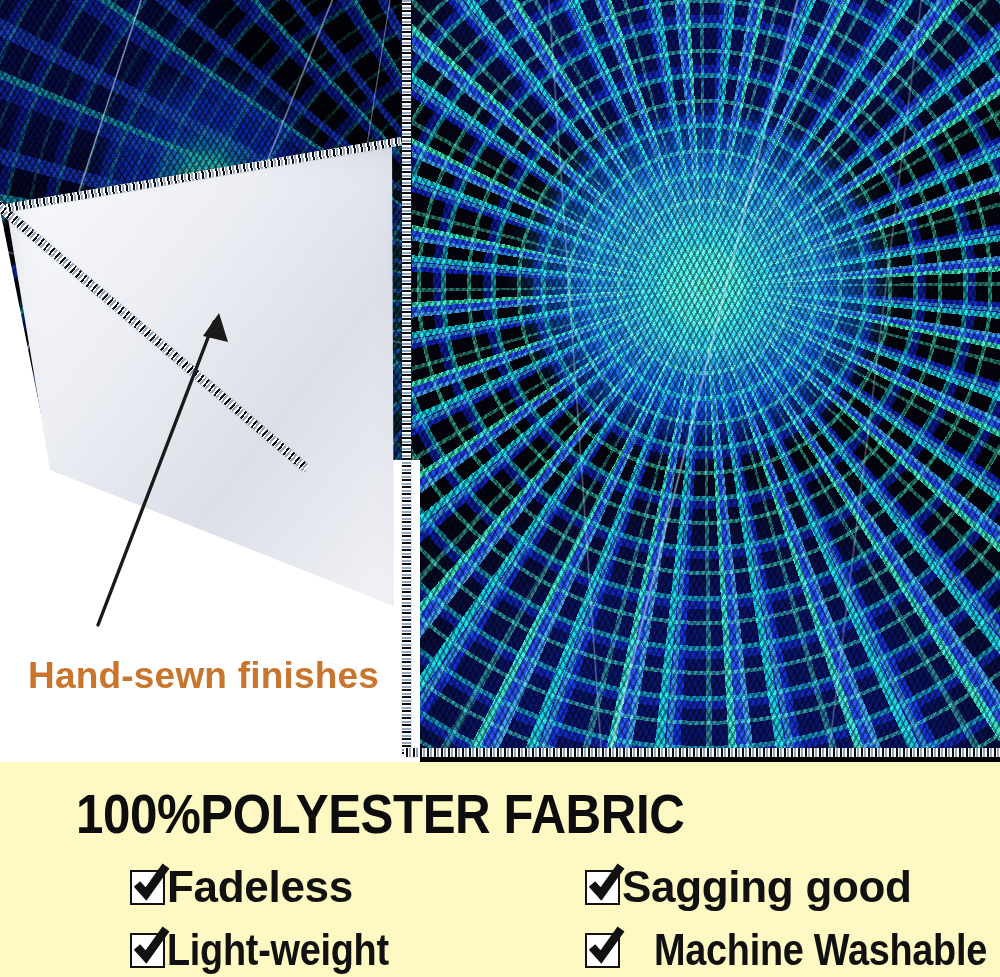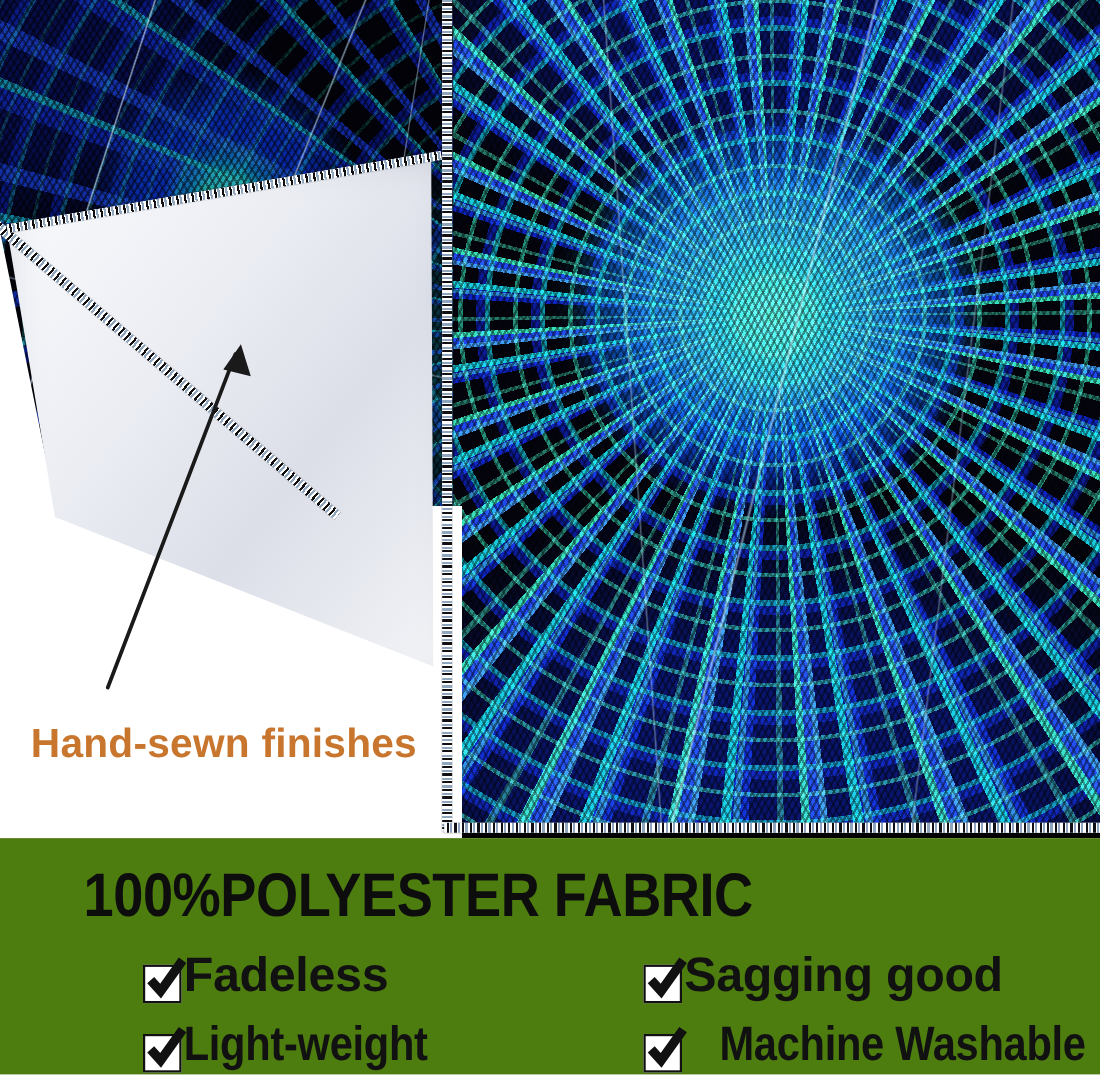--- a/index.html
+++ b/index.html
@@ -145,25 +145,25 @@
     box-shadow:inset 0 0 38px rgba(120,126,142,.35);}
 
   
   #arrow{position:absolute;left:0;top:0;width:1000px;height:762px;pointer-events:none;}
 
   
   #caption{position:absolute;left:28px;top:655px;font-size:37px;font-weight:600;
     color:#c8762e;letter-spacing:.2px;white-space:nowrap;}
 
   
-  #info{position:absolute;left:0;top:762px;width:1000px;height:215px;background:#4d7c0f;}
+  #info{position:absolute;left:0;top:762px;width:1000px;height:215px;background:#fef9c3;}
   #infoTitle{position:absolute;left:76px;top:19px;font-size:56px;font-weight:700;color:#0d0d0d;
     letter-spacing:-0.5px;white-space:nowrap;transform:scaleX(.88);transform-origin:left center;}
 
-  .feat{position:absolute;display:flex;align-items:flex-end;white-space:nowrap;padding-left:35px;}
+  .feat{position:absolute;display:flex;align-items:center;white-space:nowrap;padding-left:35px;}
   .feat .lbl{font-size:44px;font-weight:700;color:#111;letter-spacing:-.3px;}
   .feat.cond .lbl{transform:scaleX(.86);transform-origin:left center;}
 
   .cbx{position:relative;width:31px;height:31px;flex:0 0 31px;border:2.5px solid #111;
         background:#fff;margin-right:2px;}
   .cbx svg{position:absolute;left:-4px;top:-11px;width:44px;height:44px;overflow:visible;}
 
   .f1{left:95px;top:100px;}
   .f2{left:550px;top:100px;}
   .f3{left:95px;top:163px;}

